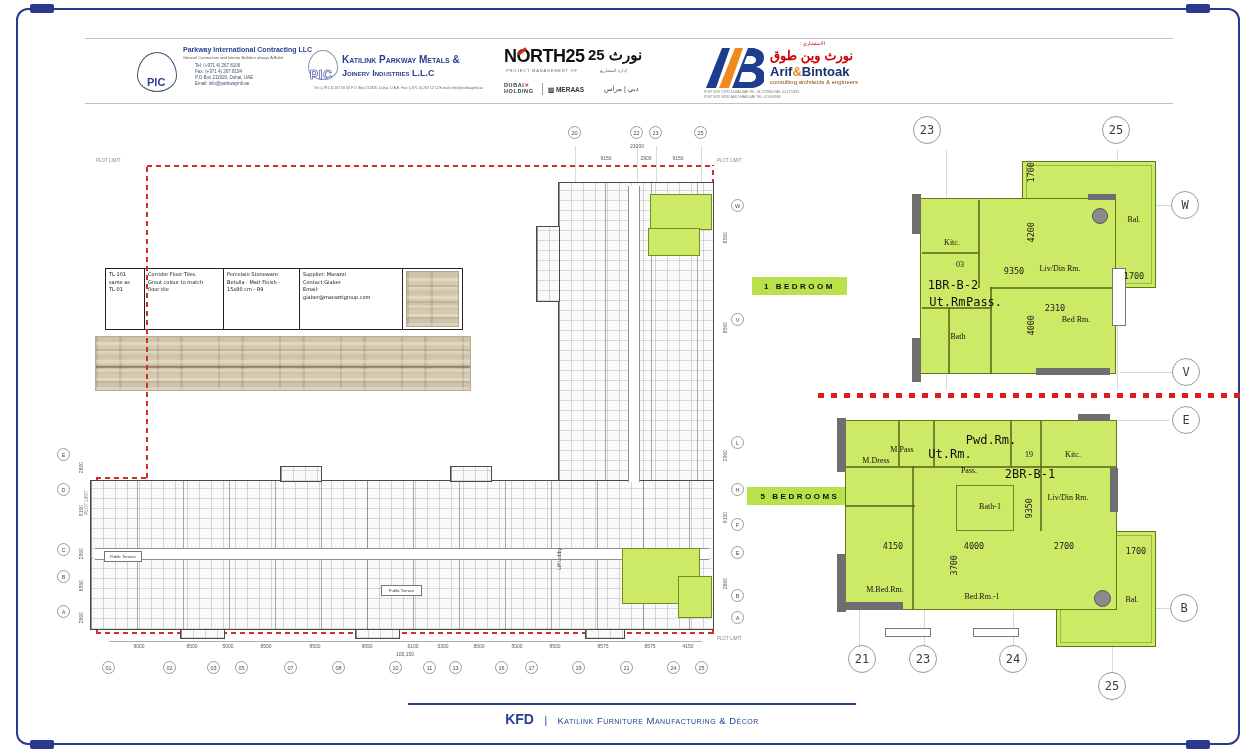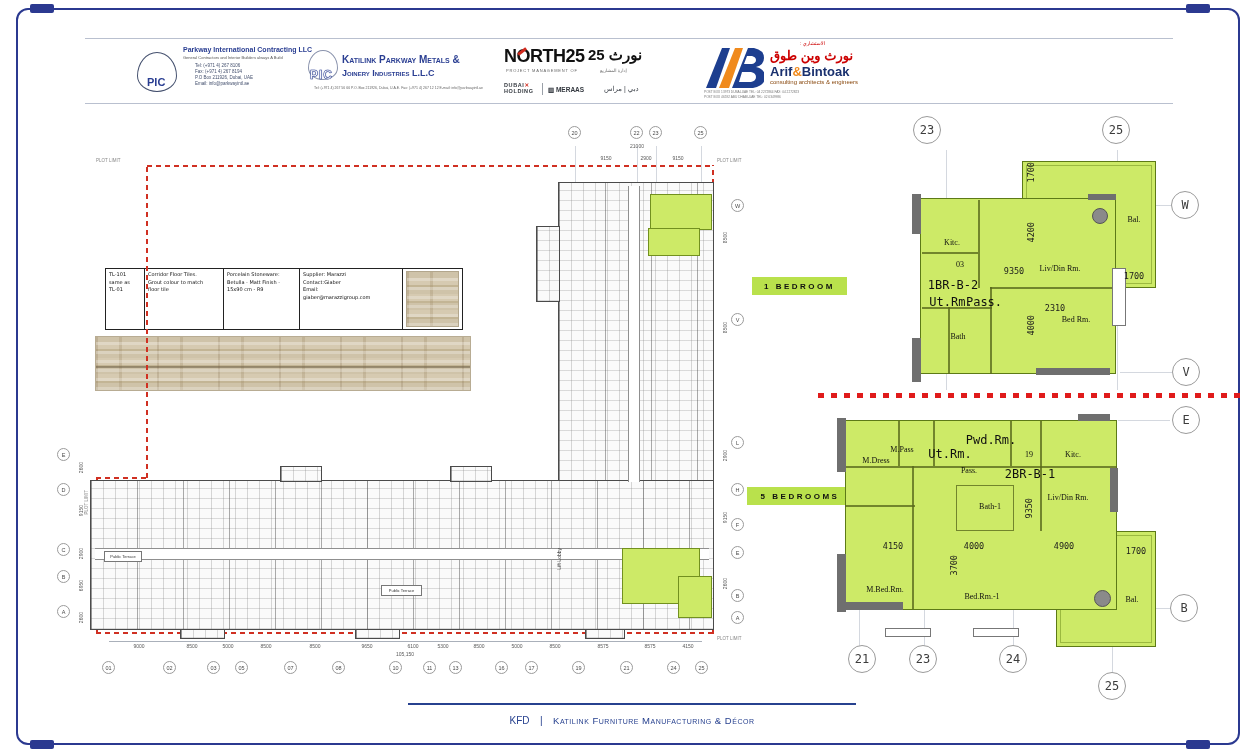--- a/index.html
+++ b/index.html
@@ -310,32 +310,32 @@
   <div class="abs room" style="left:1029px;top:450px">19</div>
   <div class="abs roomS" style="left:1030px;top:467px">2BR-B-1</div>
   <div class="abs room" style="left:1073px;top:450px">Kitc.</div>
   <div class="abs room" style="left:876px;top:456px">M.Dress</div>
   <div class="abs room" style="left:990px;top:502px">Bath-1</div>
   <div class="abs vdim" style="left:1024px;top:498px">9350</div>
   <div class="abs room" style="left:1068px;top:493px">Liv/Din Rm.</div>
   <div class="abs dimM" style="left:893px;top:541px">4150</div>
   <div class="abs dimM" style="left:974px;top:541px">4000</div>
   <div class="abs vdim" style="left:949px;top:555px">3700</div>
-  <div class="abs dimM" style="left:1064px;top:541px">4900</div>
+  <div class="abs dimM" style="left:1064px;top:541px">2700</div>
   <div class="abs dimM" style="left:1136px;top:546px">1700</div>
   <div class="abs room" style="left:885px;top:585px">M.Bed.Rm.</div>
   <div class="abs room" style="left:982px;top:592px">Bed.Rm.-1</div>
   <div class="abs room" style="left:1132px;top:595px">Bal.</div>
 
   <div class="abs bubL" style="left:848px;top:645px">21</div>
   <div class="abs bubL" style="left:909px;top:645px">23</div>
   <div class="abs bubL" style="left:999px;top:645px">24</div>
   <div class="abs bubL" style="left:1098px;top:672px">25</div>
   <div class="abs bubL" style="left:1172px;top:406px">E</div>
   <div class="abs bubL" style="left:1170px;top:594px">B</div>
 </div>
 
 <div class="abs" style="left:408px;top:703px;width:448px;height:2px;background:#27418f"></div>
 <div class="abs" style="left:408px;top:710px;width:448px;text-align:center">
-  <span class="navy" style="font-weight:normal;font-size:10px">KFD</span>
+  <span class="navy" style="font-weight:bold;font-size:14px">KFD</span>
   <span class="navy" style="font-size:10px;margin:0 6px">|</span>
   <span class="navy" style="font-size:9.5px;font-variant:small-caps;letter-spacing:.5px">Katilink Furniture Manufacturing &amp; Décor</span>
 </div>
 
 </body></html>

